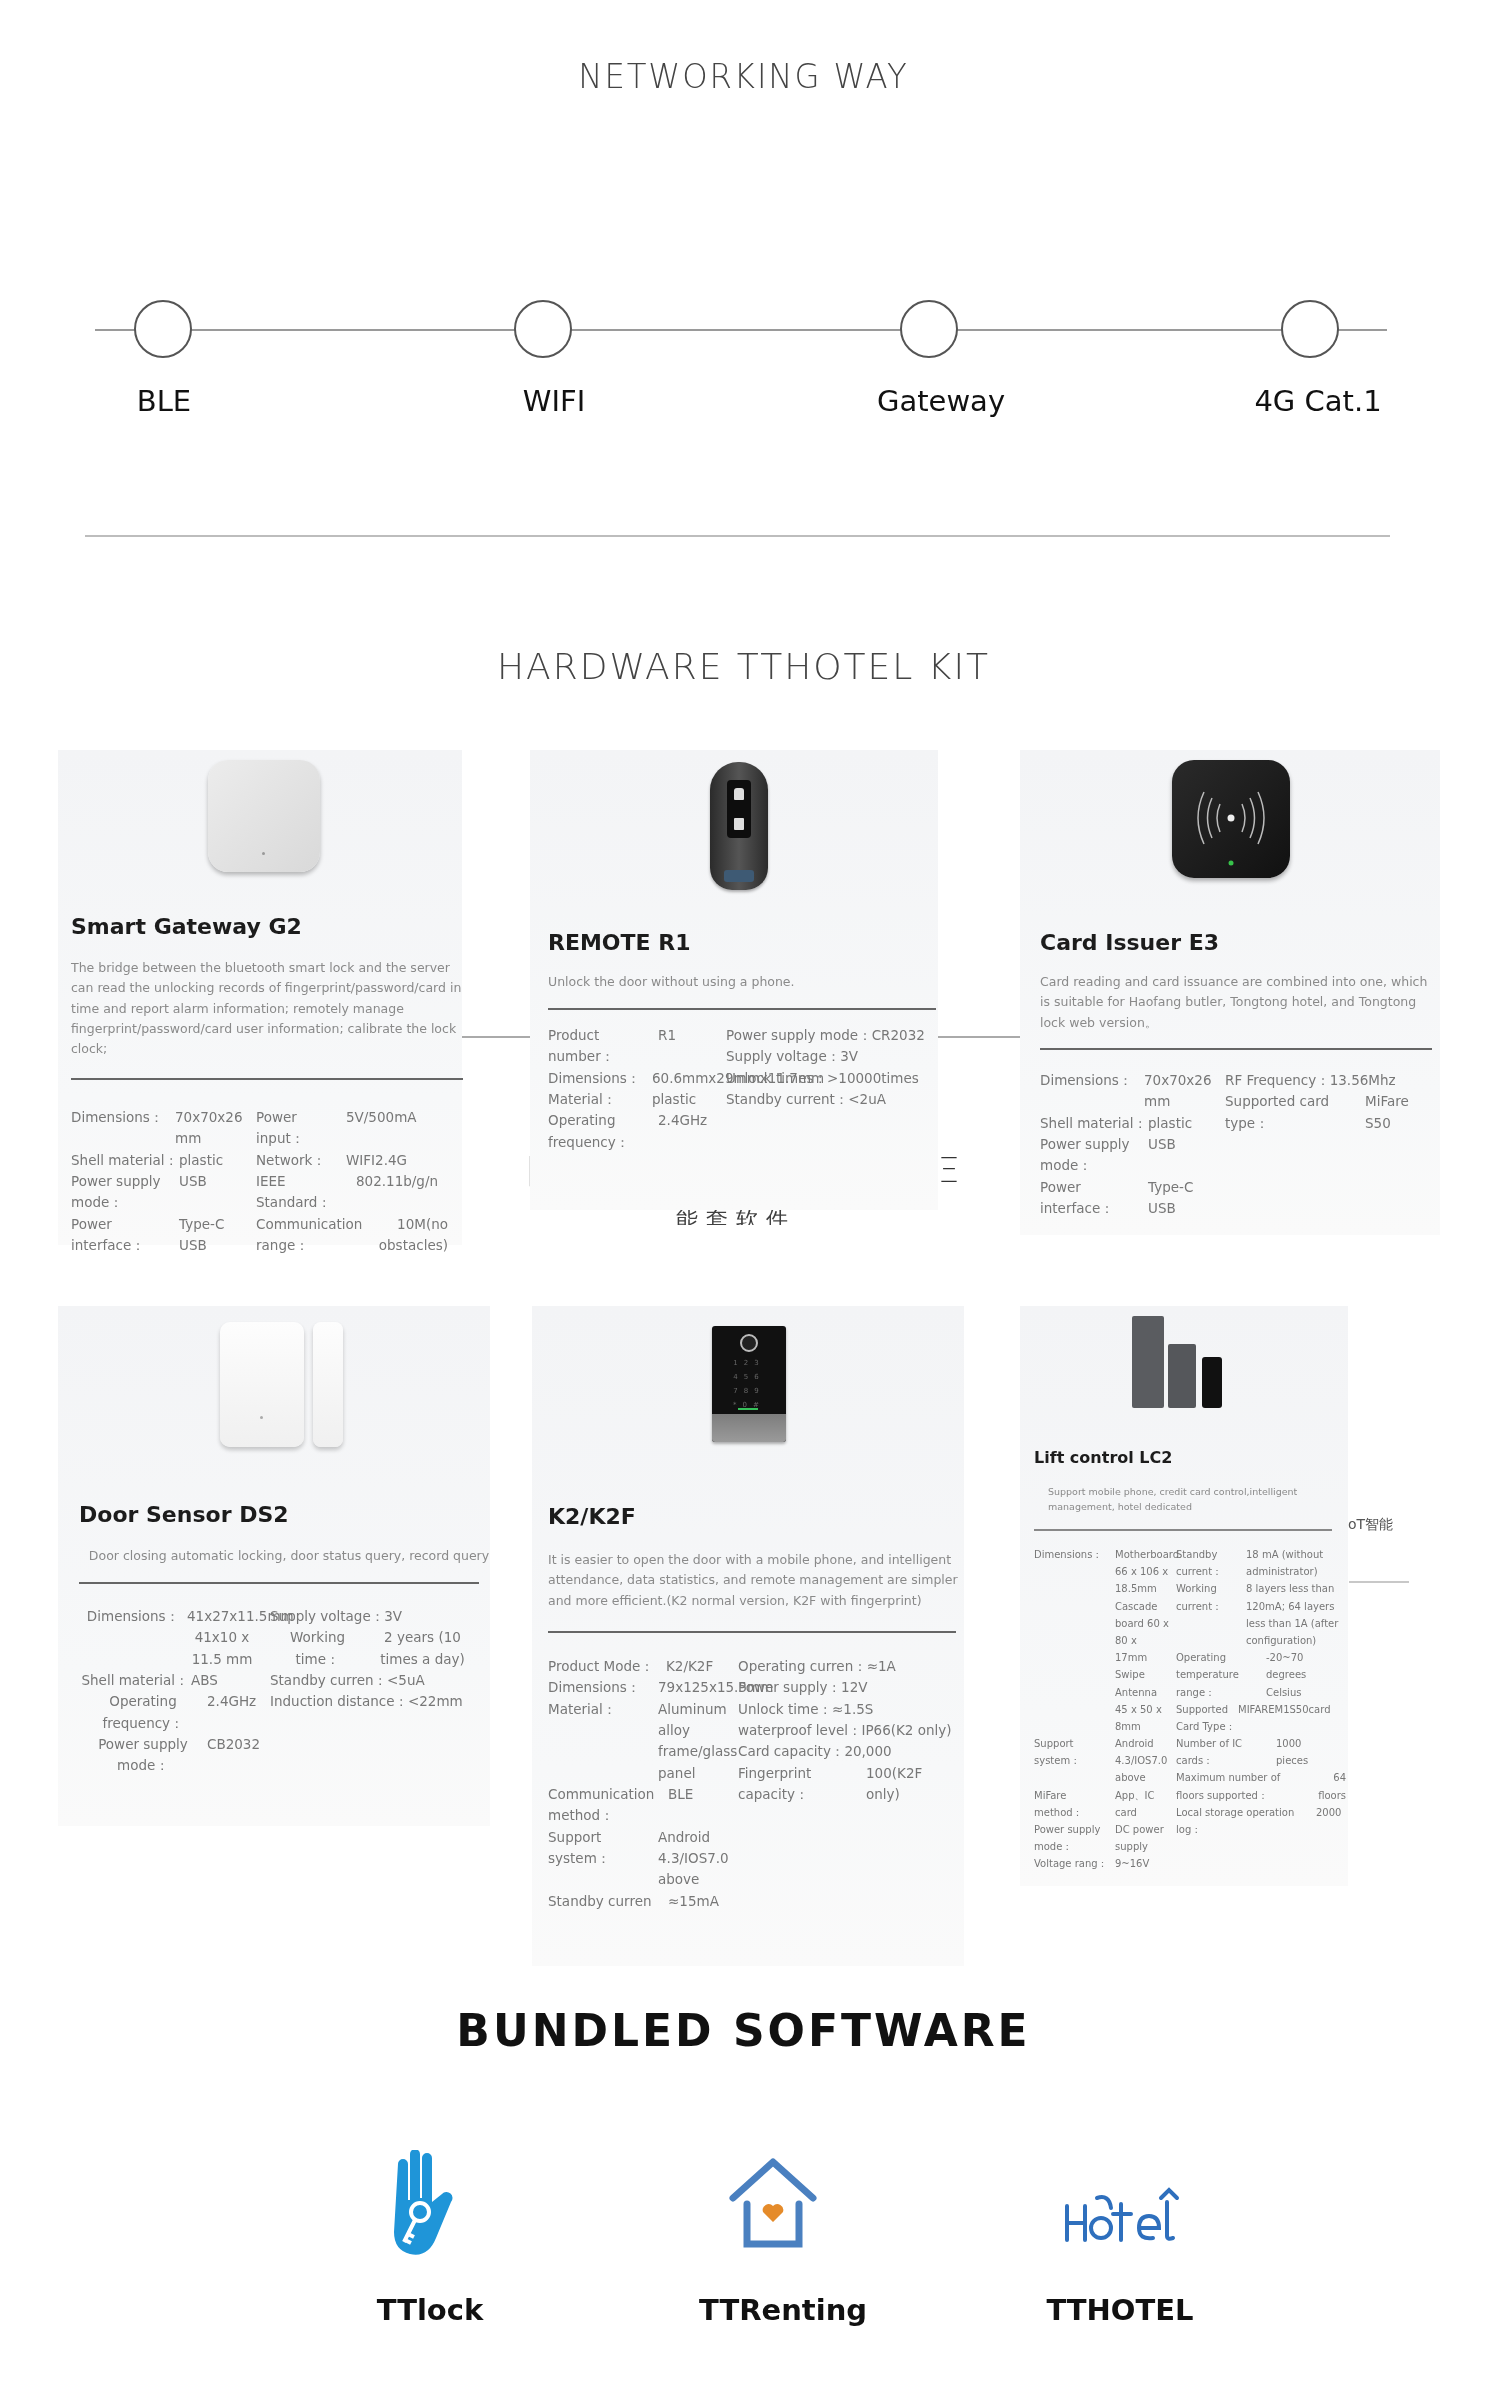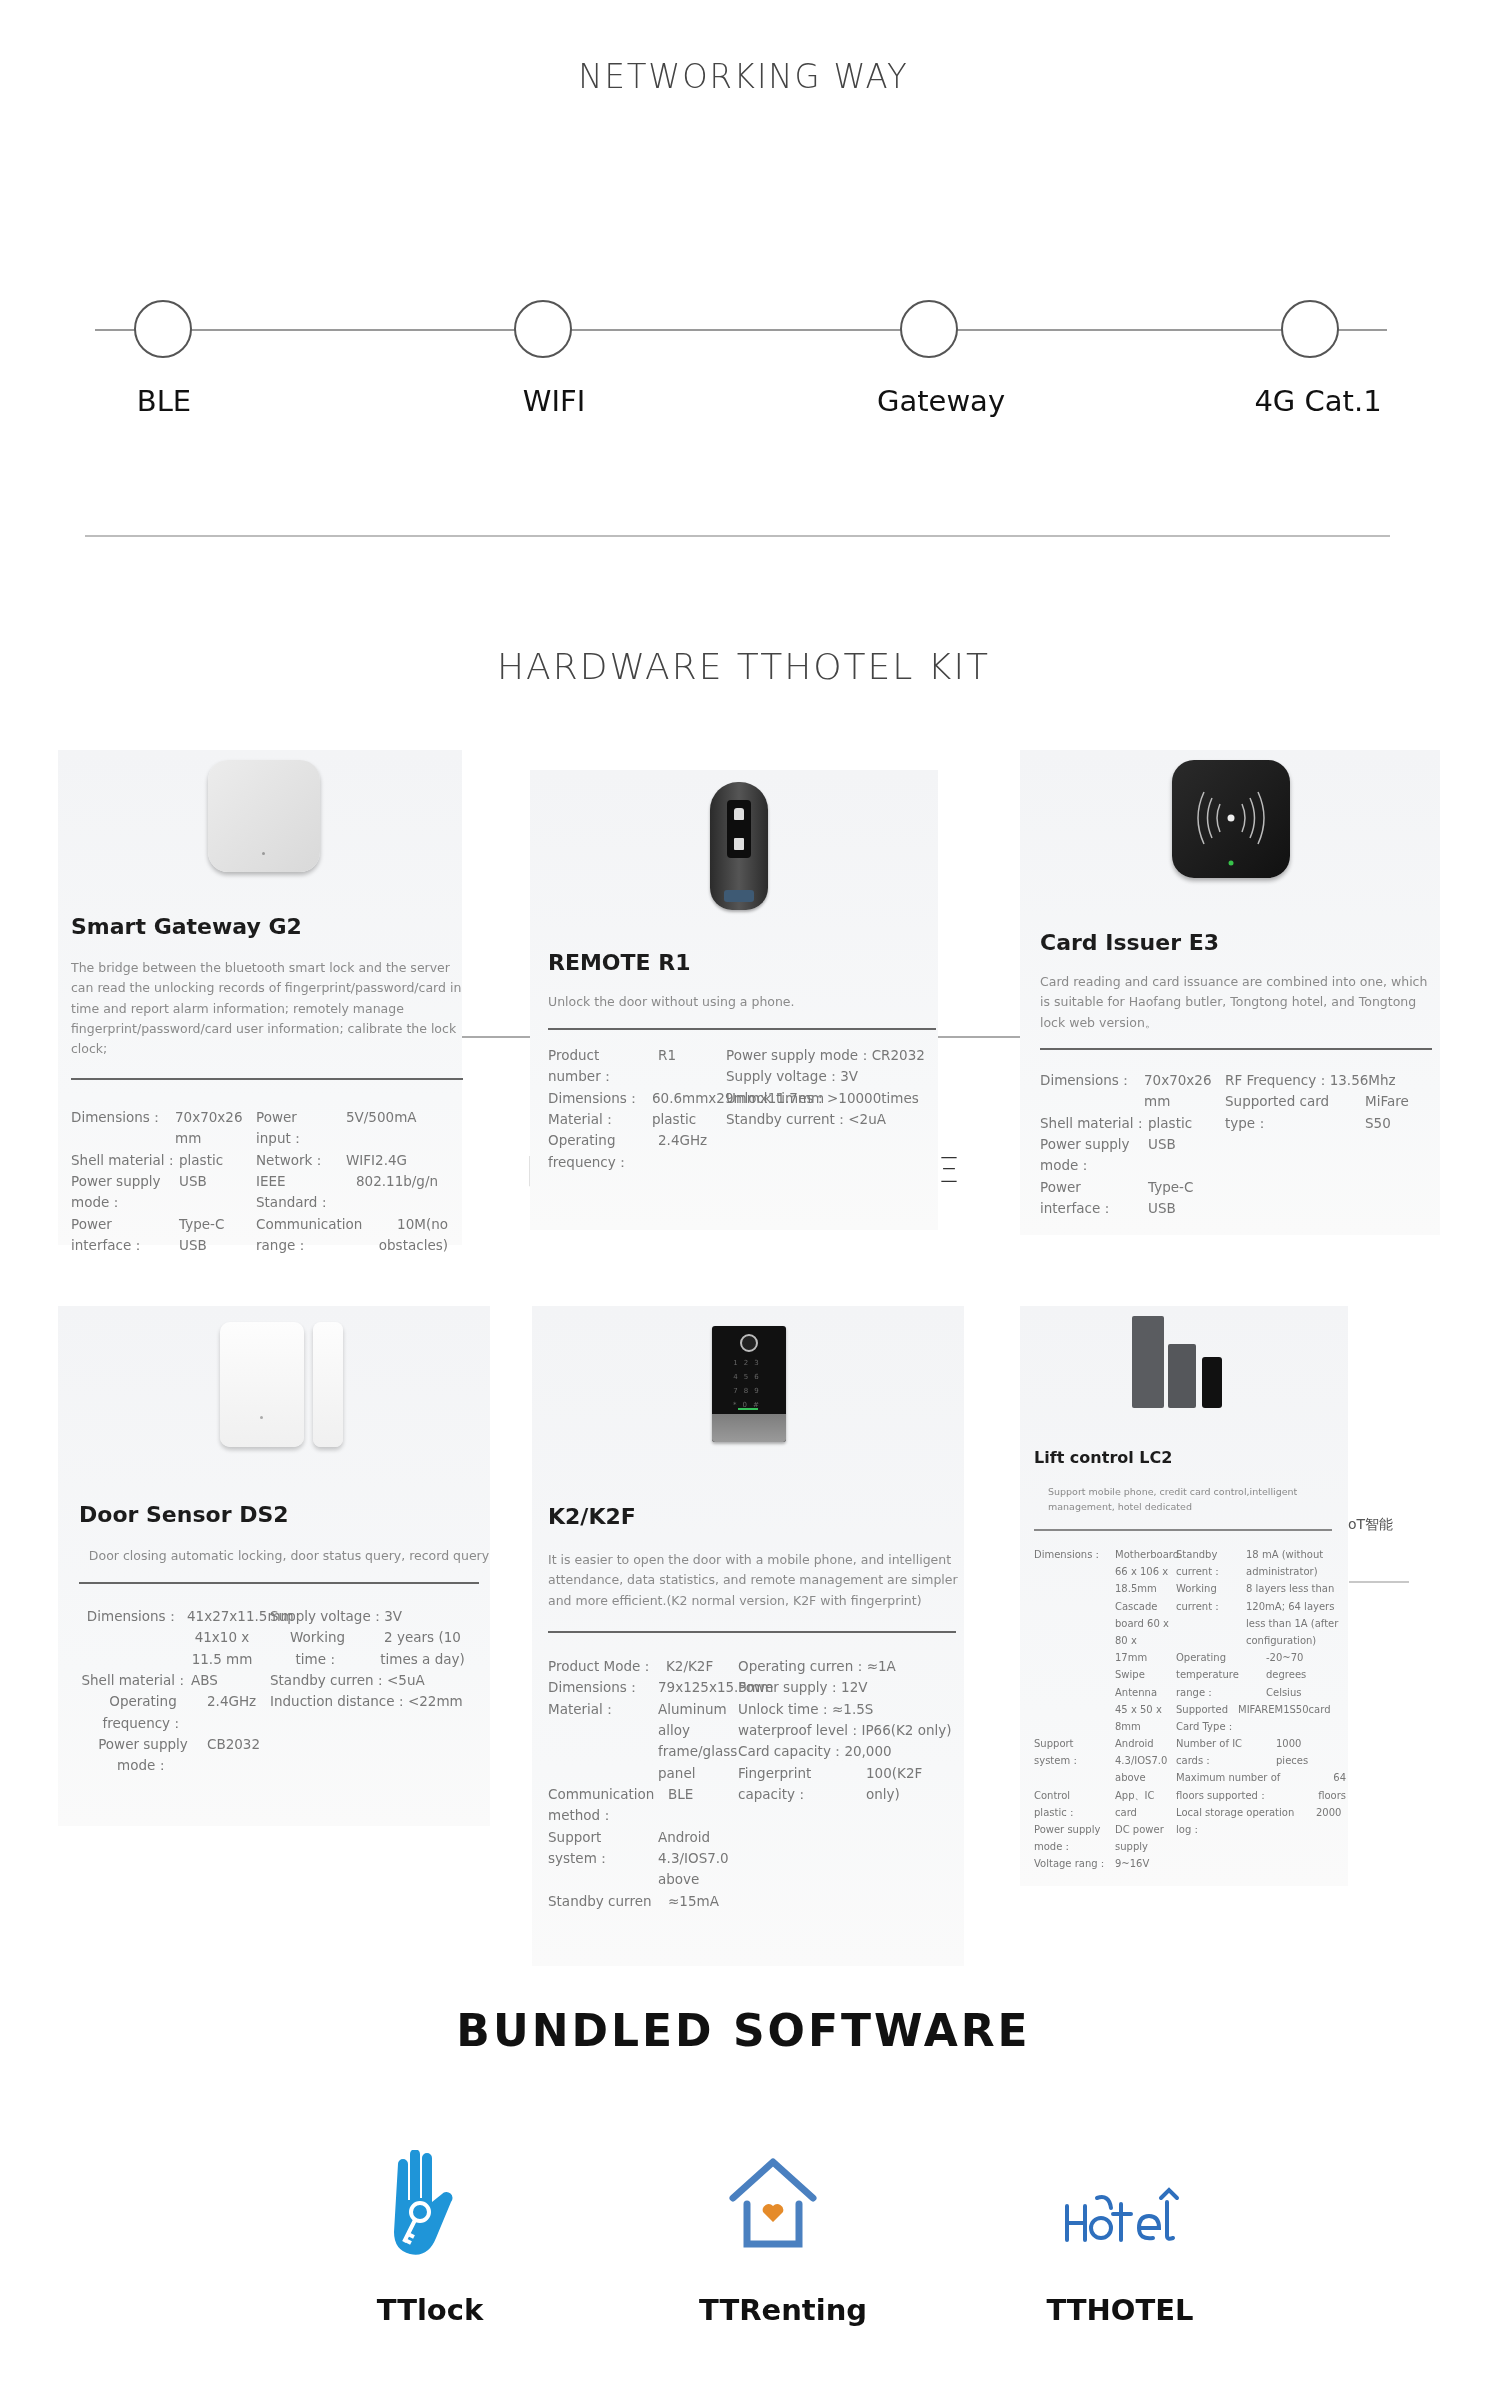--- a/index.html
+++ b/index.html
@@ -97,21 +97,21 @@
         <span class="k" style="width:100px">IEEE Standard：</span>
         <span class="v">802.11b/g/n</span>
       </div>
     <div class="row">
         <span class="k" style="width:112px">Communication range：</span>
         <span class="v" style="width:80px; text-align:right">10M(no obstacles)</span>
       </div>
   </div>
 </div>
 
-<div class="card" style="left:530px; top:770px; width:408px; height:460px;">
+<div class="card" style="left:530px; top:750px; width:408px; height:460px;">
   <div class="img" style="left:180px; top:12px; width:58px; height:128px; border-radius:28px 28px 22px 22px; background:linear-gradient(90deg,#2b2b2b,#555 50%,#2b2b2b); box-shadow:0 2px 3px rgba(0,0,0,0.3);">
     <div style="position:absolute; left:17px; top:18px; width:24px; height:58px; border-radius:4px; background:#0d0d0d;"></div>
     <div style="position:absolute; left:24px; top:26px; width:10px; height:12px; background:#ddd; border-radius:3px 3px 1px 1px;"></div>
     <div style="position:absolute; left:24px; top:56px; width:10px; height:12px; background:#ddd; border-radius:1px;"></div>
     <div style="position:absolute; left:14px; top:108px; width:30px; height:12px; background:#3e5a74; border-radius:3px;"></div>
   </div>
   <h3 style="left:18px; top:180px; font-size:22px;">REMOTE R1</h3>
   <div class="desc" style="left:18px; top:222px; width:380px; font-size:12.5px;">Unlock the door without using a phone.</div>
   <div class="rule" style="left:18px; top:258px; width:388px;"></div>
   <div class="spec" style="left:18px; top:275px; width:180px; font-size:13.5px;">
@@ -318,21 +318,21 @@
   <div class="spec" style="left:14px; top:240px; width:140px; font-size:10px; line-height:1.72;">
     <div class="row">
         <span class="k" style="width:81px">Dimensions：</span>
         <span class="v" style="width:55px">Motherboard 66 x 106 x 18.5mm Cascade board 60 x 80 x 17mm Swipe Antenna 45 x 50 x 8mm</span>
       </div>
     <div class="row">
         <span class="k" style="width:81px">Support system：</span>
         <span class="v" style="width:55px">Android 4.3/IOS7.0 above</span>
       </div>
     <div class="row">
-        <span class="k" style="width:81px">Control plastic：</span>
+        <span class="k" style="width:81px">MiFare method：</span>
         <span class="v" style="width:55px">App、IC card</span>
       </div>
     <div class="row">
         <span class="k" style="width:81px">Power supply mode：</span>
         <span class="v" style="width:55px">DC power supply</span>
       </div>
     <div class="row">
         <span class="k" style="width:81px">Voltage rang：</span>
         <span class="v">9~16V</span>
       </div>

